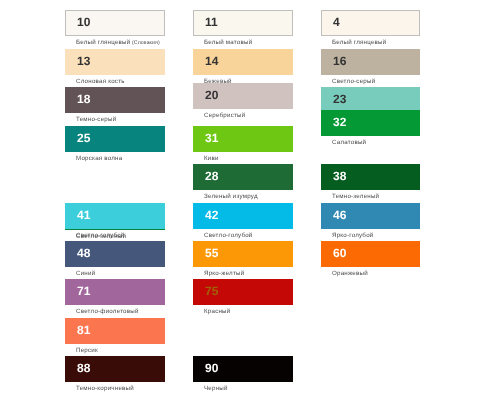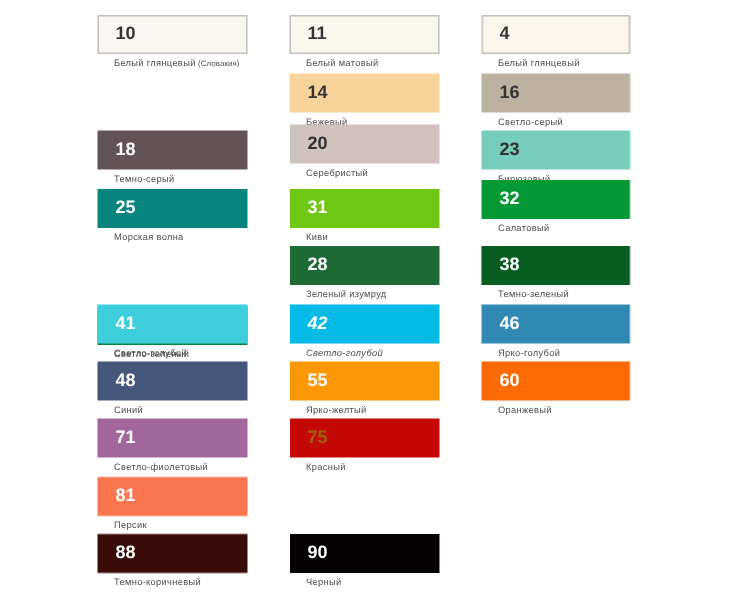--- a/index.html
+++ b/index.html
@@ -24,20 +24,25 @@
 </style>
 </head>
 <body>
 
 <div class="sheet">
 <div class="col" style="left:65px;width:100px;">
  <div class="cell" style="top:10.15px;width:100px;">
   <div class="swatch bordered" style="width:100px;background:#faf7f2;"></div>
   <div class="num" style="color:#333333;">10</div>
   <div class="cap"><span>Белый глянцевый</span><span class="suffix">(Словакия)</span></div>
+ </div>
+ <div class="cell" style="top:48.62px;width:100px;">
+  <div class="swatch" style="width:100px;background:#fbe0bc;"></div>
+  <div class="num" style="color:#333333;">13</div>
+  <div class="cap">Слоновая кость</div>
  </div>
  <div class="cell" style="top:87.09px;width:100px;">
   <div class="swatch" style="width:100px;background:#625357;"></div>
   <div class="num" style="color:#ffffff;">18</div>
   <div class="cap">Темно-серый</div>
  </div>
  <div class="cell" style="top:125.56px;width:100px;">
   <div class="swatch" style="width:100px;background:#08847e;"></div>
   <div class="num" style="color:#ffffff;">25</div>
   <div class="cap">Морская волна</div>
@@ -92,21 +97,21 @@
  <div class="cell" style="top:125.56px;width:100px;">
   <div class="swatch" style="width:100px;background:#6ec813;"></div>
   <div class="num" style="color:#ffffff;">31</div>
   <div class="cap">Киви</div>
  </div>
  <div class="cell" style="top:164.03px;width:100px;">
   <div class="swatch" style="width:100px;background:#1e6b36;"></div>
   <div class="num" style="color:#ffffff;">28</div>
   <div class="cap">Зеленый изумруд</div>
  </div>
- <div class="cell" style="top:202.5px;width:100px;font-style:italic;">
+ <div class="cell" style="top:202.5px;width:100px;">
   <div class="swatch" style="width:100px;background:#04bae6;"></div>
   <div class="num" style="color:#ffffff;">42</div>
   <div class="cap">Светло-голубой</div>
  </div>
  <div class="cell" style="top:240.97px;width:100px;">
   <div class="swatch" style="width:100px;background:#fc9806;"></div>
   <div class="num" style="color:#ffffff;">55</div>
   <div class="cap">Ярко-желтый</div>
  </div>
  <div class="cell" style="top:279.44px;width:100px;">
@@ -129,21 +134,21 @@
  <div class="cell" style="top:48.62px;width:99px;">
   <div class="swatch" style="width:99px;background:#bcb29f;"></div>
   <div class="num" style="color:#333333;">16</div>
   <div class="cap">Светло-серый</div>
  </div>
  <div class="cell" style="top:87.09px;width:99px;">
   <div class="swatch" style="width:99px;background:#78ccbc;"></div>
   <div class="num" style="color:#333333;">23</div>
   <div class="cap">Бирюзовый</div>
  </div>
- <div class="cell" style="top:120px;width:78px;">
+ <div class="cell" style="top:110px;width:78px;">
   <div class="swatch" style="width:99px;background:#049935;"></div>
   <div class="num" style="color:#ffffff;">32</div>
   <div class="cap">Салатовый</div>
  </div>
  <div class="cell" style="top:164.03px;width:99px;">
   <div class="swatch" style="width:99px;background:#055e20;"></div>
   <div class="num" style="color:#ffffff;">38</div>
   <div class="cap">Темно-зеленый</div>
  </div>
  <div class="cell" style="top:202.5px;width:99px;">

